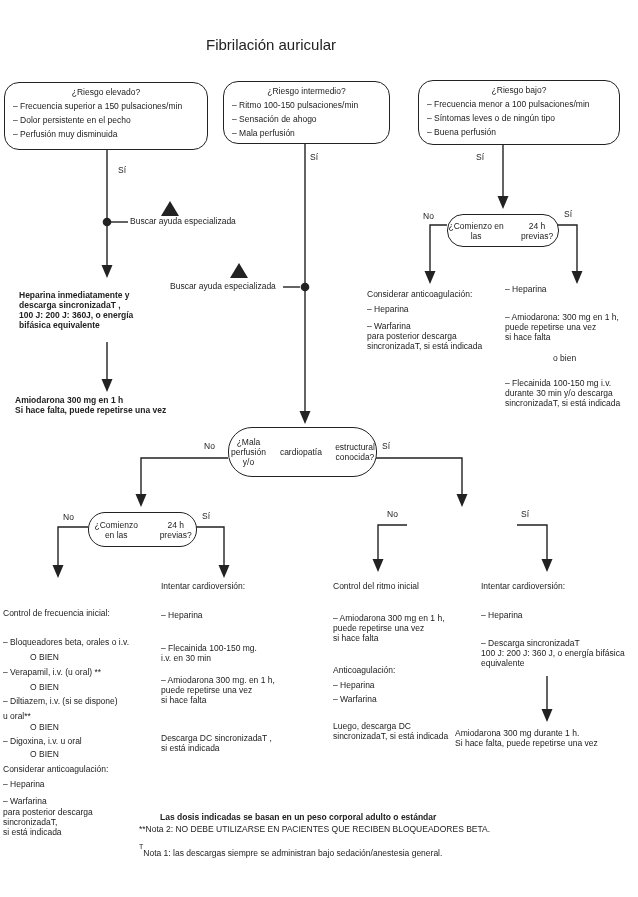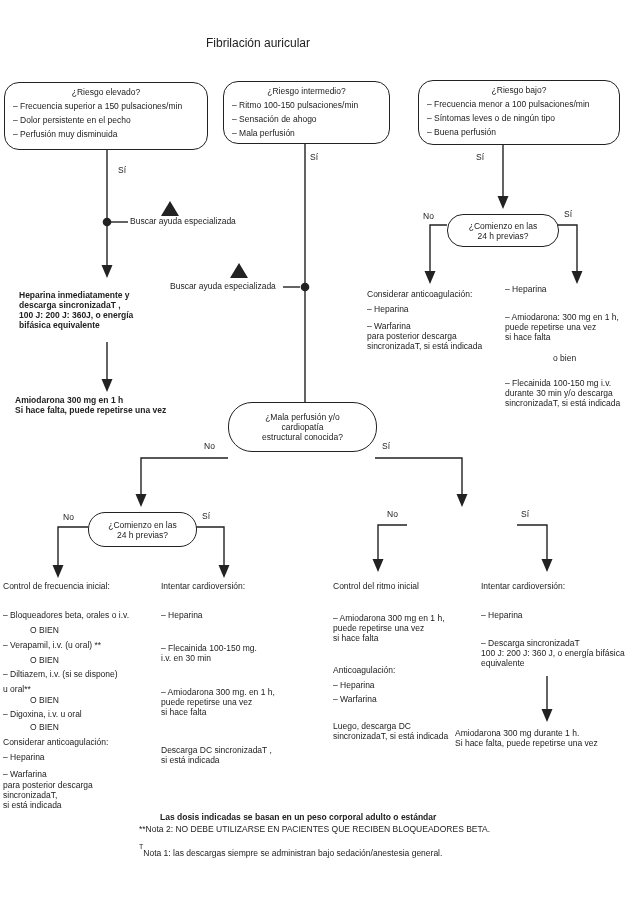--- a/index.html
+++ b/index.html
@@ -1,28 +1,28 @@
 <!DOCTYPE html>
 <html><head>
 <meta charset="utf-8">
 <style>
   html,body{margin:0;padding:0;background:#fff;}
   #page{position:relative;width:638px;height:897px;background:#ffffff;
         font-family:"Liberation Sans",sans-serif;color:#222;overflow:hidden;}
   #connectors{position:absolute;left:0;top:0;z-index:1;}
   .t{position:absolute;font-size:8.5px;line-height:10px;white-space:nowrap;z-index:2;}
   .ctr{text-align:left;font-weight:bold;}
-  .title{position:absolute;font-size:12px;z-index:2;white-space:nowrap;}
+  .title{position:absolute;font-size:15px;z-index:2;white-space:nowrap;}
   .box{position:absolute;border:1.3px solid #222;border-radius:15px;background:#fff;z-index:2;
        font-size:8.5px;line-height:10px;}
   .box .bt{text-align:center;margin-top:4px;}
   .box .bi{margin:4px 0 0 8px;white-space:nowrap;}
   .oval{position:absolute;border:1.3px solid #222;background:#fff;z-index:2;
-        display:flex;flex-direction:column;align-items:center;justify-content:center;
-        font-size:8.5px;line-height:10px;text-align:center;}
+        display:flex;flex-direction:row;align-items:center;justify-content:center;
+        font-size:8.5px;line-height:10px;text-align:center;gap:12px;}
   .blk{position:absolute;z-index:2;font-size:8.5px;line-height:10px;}
   .blk div{white-space:nowrap;}
   .ind{margin-left:27px;}
   .lbl{position:absolute;font-size:8.5px;z-index:2;white-space:nowrap;}
   sup.mk{font-size:7px;position:relative;top:-3px;}
 </style>
 </head>
 <body>
 
 <div id="page">
@@ -112,21 +112,21 @@
   </div>
   <div class="blk ctr" style="left:15px;top:395px;width:190px">
     <div>Amiodarona 300 mg en 1 h</div>
     <div>Si hace falta, puede repetirse una vez</div>
   </div>
 
   <div class="oval" style="left:447px;top:214px;width:110px;height:31px;border-radius:16px">
     <div>¿Comienzo en las</div>
     <div>24 h previas?</div>
   </div>
-  <div class="oval" style="left:228px;top:402px;width:147px;height:48px;border-radius:24px">
+  <div class="oval" style="left:228px;top:427px;width:147px;height:48px;border-radius:24px">
     <div>¿Mala perfusión y/o</div>
     <div>cardiopatía</div>
     <div>estructural conocida?</div>
   </div>
   <div class="oval" style="left:88px;top:512px;width:107px;height:33px;border-radius:17px">
     <div>¿Comienzo en las</div>
     <div>24 h previas?</div>
   </div>
 
   <div class="blk" style="left:367px;top:289px">
@@ -140,21 +140,21 @@
     <div>– Heparina</div>
     <div style="margin-top:18px">– Amiodarona: 300 mg en 1 h,</div>
     <div>puede repetirse una vez</div>
     <div>si hace falta</div>
     <div style="margin-top:11px;margin-left:48px">o bien</div>
     <div style="margin-top:15px">– Flecainida 100-150 mg i.v.</div>
     <div>durante 30 min y/o descarga</div>
     <div>sincronizadaT, si está indicada</div>
   </div>
 
-  <div class="blk" style="left:3px;top:581px">
+  <div class="blk" style="left:3px;top:608px">
     <div>Control de frecuencia inicial:</div>
     <div style="margin-top:19px">– Bloqueadores beta, orales o i.v.</div>
     <div class="ind" style="margin-top:5px">O BIEN</div>
     <div style="margin-top:5px">– Verapamil, i.v. (u oral) **</div>
     <div class="ind" style="margin-top:5px">O BIEN</div>
     <div style="margin-top:4px">– Diltiazem, i.v. (si se dispone)</div>
     <div style="margin-top:5px">u oral**</div>
     <div class="ind" style="margin-top:1px">O BIEN</div>
     <div style="margin-top:4px">– Digoxina, i.v. u oral</div>
     <div class="ind" style="margin-top:3px">O BIEN</div>
@@ -164,21 +164,21 @@
     <div style="margin-top:1px">para posterior descarga</div>
     <div>sincronizadaT,</div>
     <div>si está indicada</div>
   </div>
 
   <div class="blk" style="left:161px;top:581px">
     <div>Intentar cardioversión:</div>
     <div style="margin-top:19px">– Heparina</div>
     <div style="margin-top:23px">– Flecainida 100-150 mg.</div>
     <div>i.v. en 30 min</div>
-    <div style="margin-top:24px">– Amiodarona 300 mg. en 1 h,</div>
+    <div style="margin-top:12px">– Amiodarona 300 mg. en 1 h,</div>
     <div>puede repetirse una vez</div>
     <div>si hace falta</div>
     <div style="margin-top:28px">Descarga DC sincronizadaT ,</div>
     <div>si está indicada</div>
   </div>
 
   <div class="blk" style="left:333px;top:581px">
     <div>Control del ritmo inicial</div>
     <div style="margin-top:22px">– Amiodarona 300 mg en 1 h,</div>
     <div>puede repetirse una vez</div>

